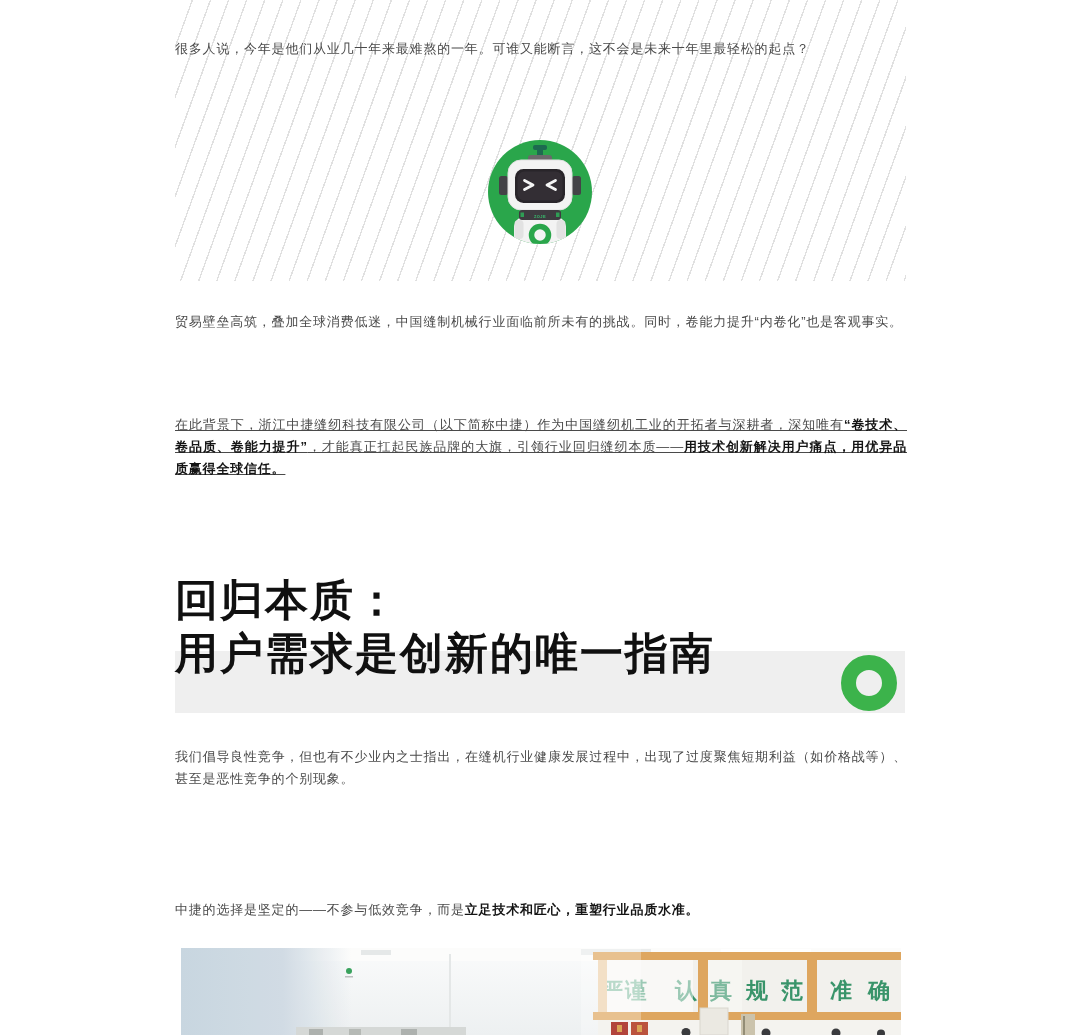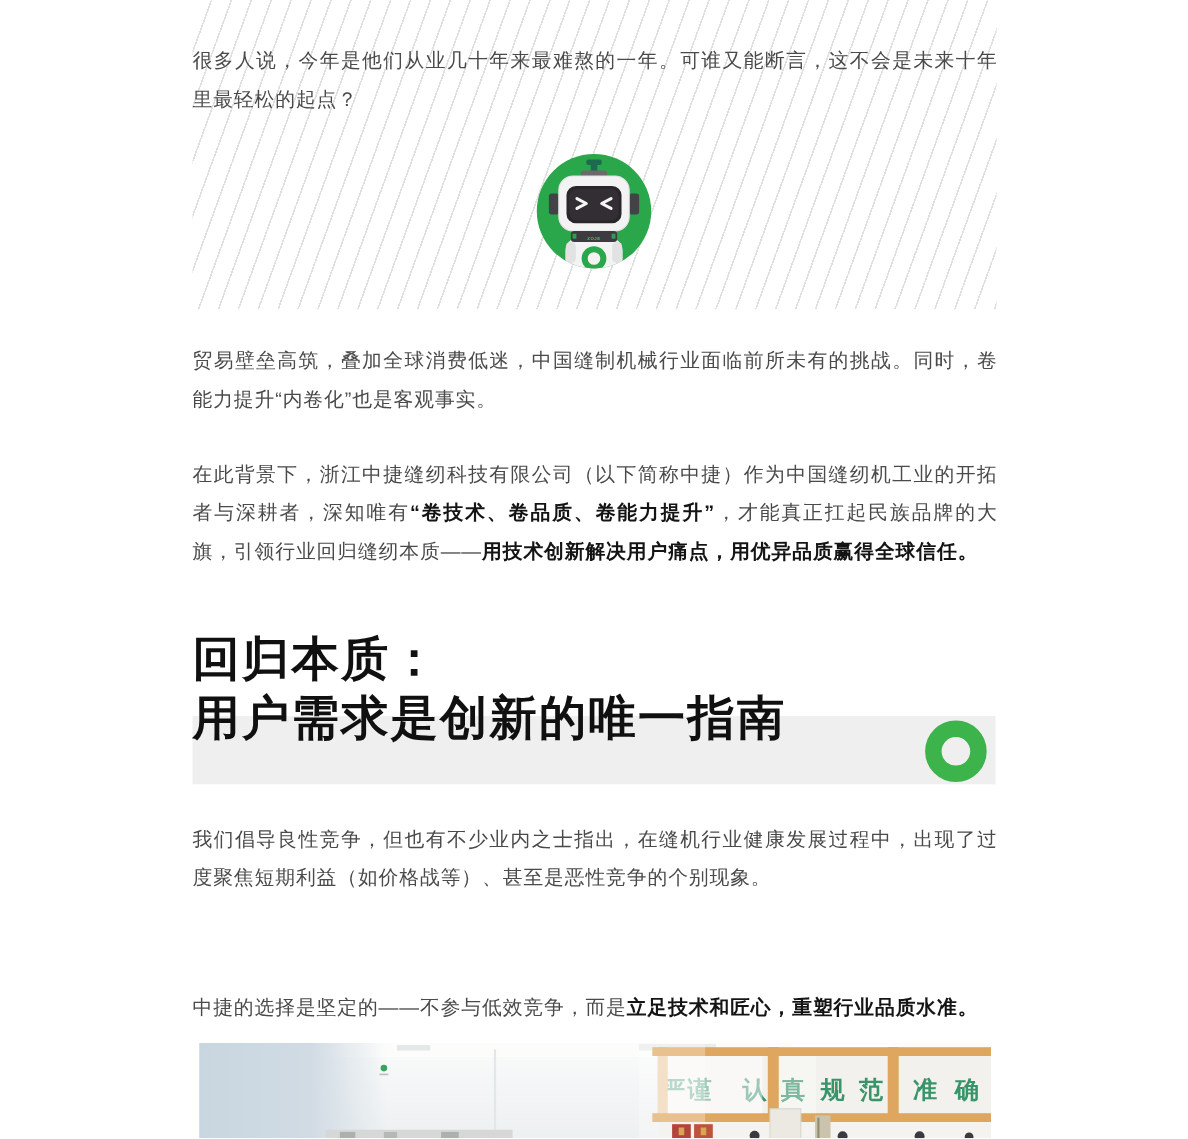--- a/index.html
+++ b/index.html
@@ -10,27 +10,27 @@
   }
   
   .stripes{
     position:absolute;left:175px;top:0;width:731px;height:281px;
     background:repeating-linear-gradient(110deg,
       rgba(255,255,255,0) 0px, rgba(255,255,255,0) 15.6px,
       #e0e0e0 15.6px, #e0e0e0 17px);
   }
   .para{
     position:absolute;left:175px;width:732px;
-    font-size:18px;line-height:35px;letter-spacing:0.8px;
+    font-size:13px;line-height:22px;letter-spacing:0.8px;
     color:#4a4a4a;text-align:justify;margin:0;
   }
   .para strong{color:#141414;font-weight:700;}
   #p1{top:38px;}
   #p2{top:311px;}
-  #p3{top:414px;}
+  #p3{top:414px;text-decoration:underline;}
   #p4{top:746px;}
   #p5{top:875px;margin-top:24px;}
   .heading-bg{
     position:absolute;left:175px;top:651px;width:730px;height:62px;
     background:#efefef;z-index:1;
   }
   .heading{
     position:absolute;left:175px;top:574px;z-index:2;
     font-size:43px;line-height:53px;font-weight:800;letter-spacing:2px;
     color:#101010;

